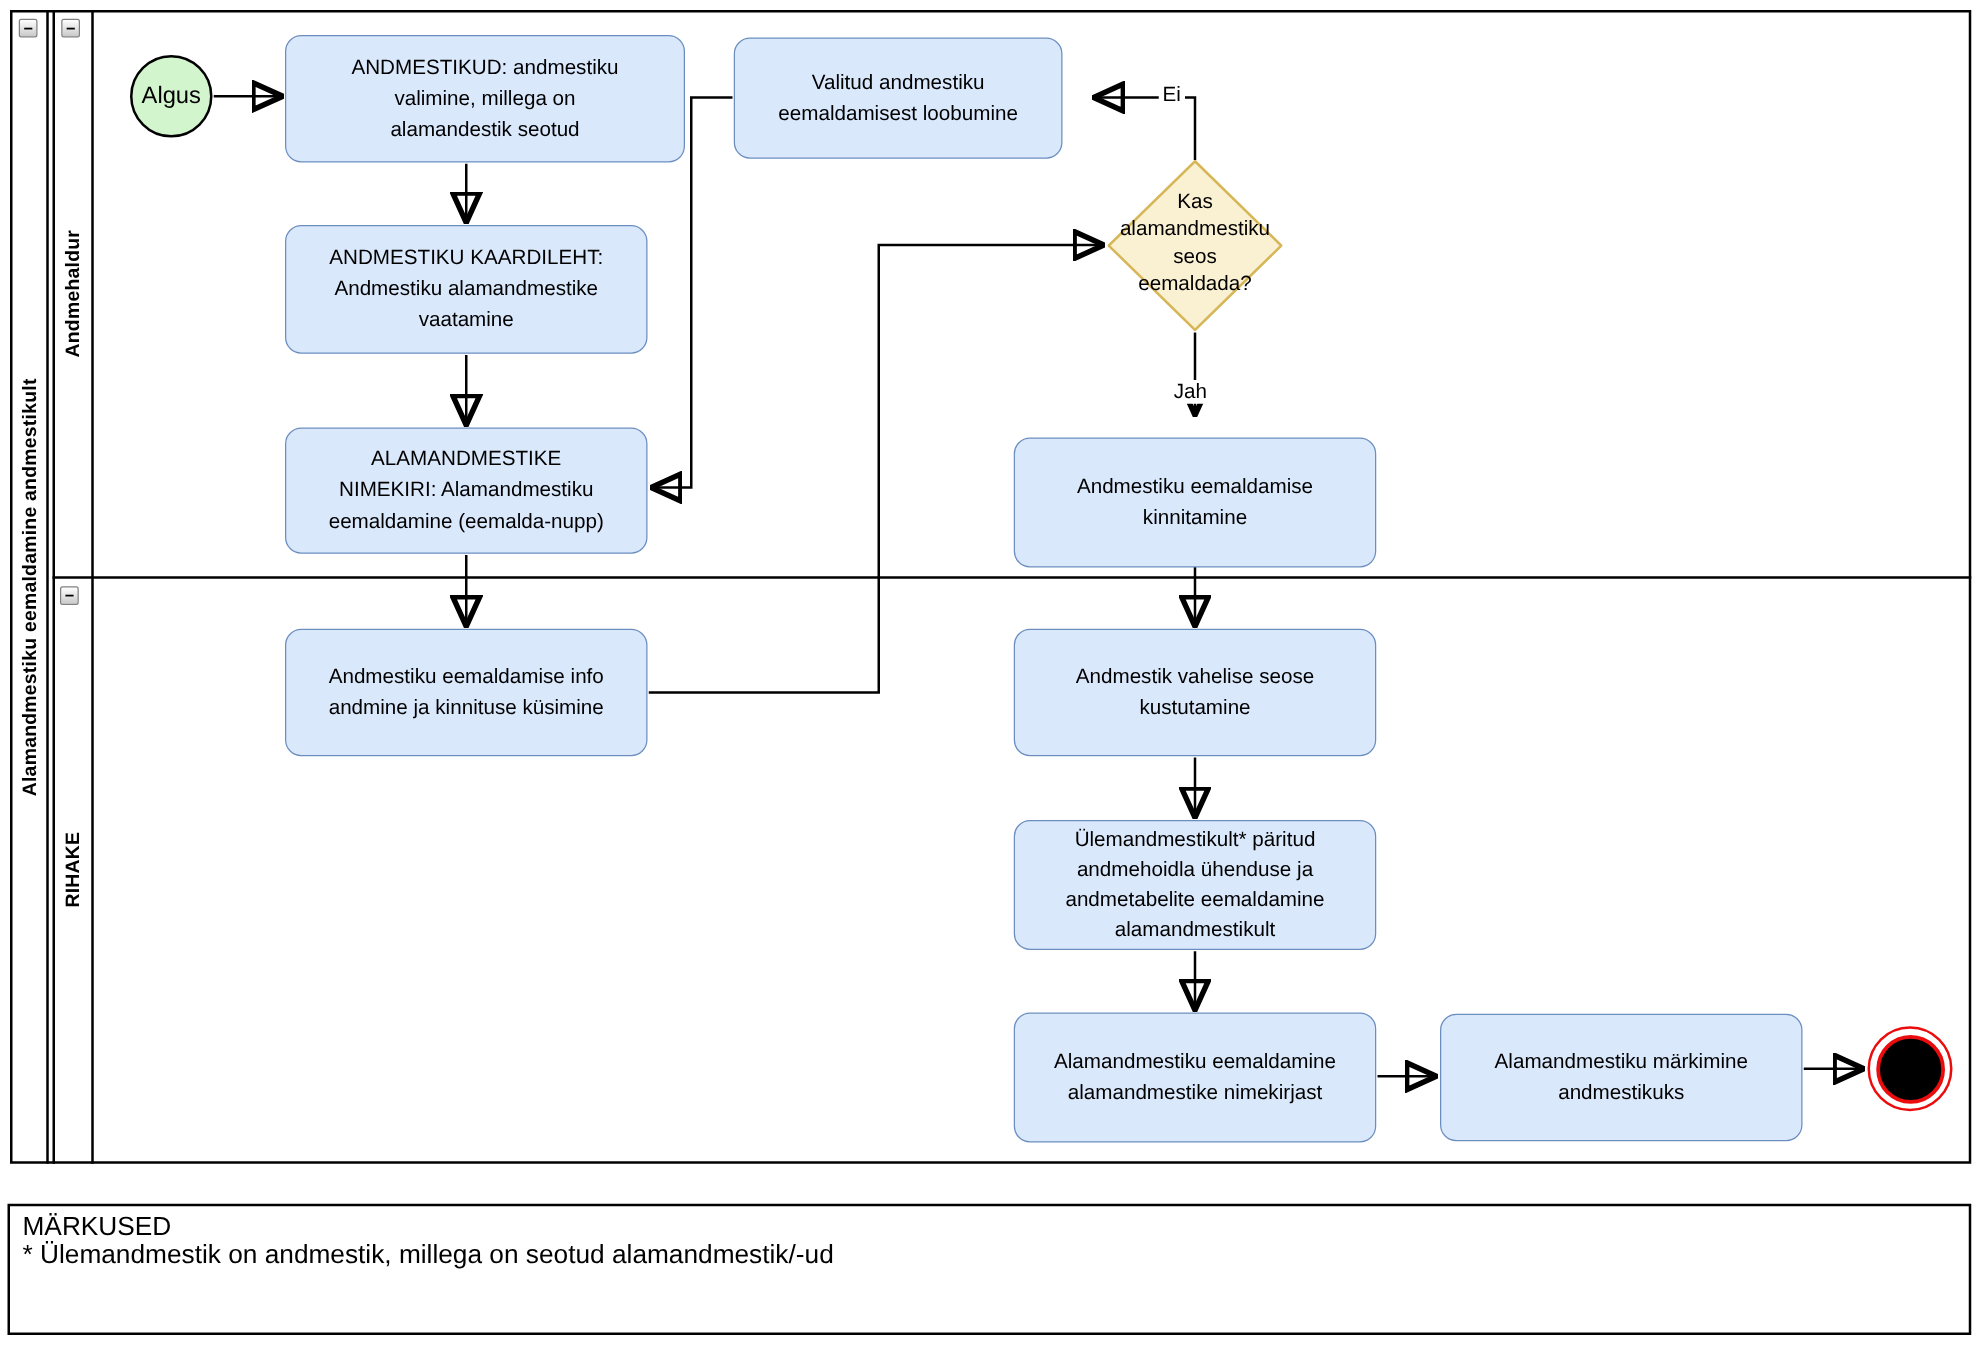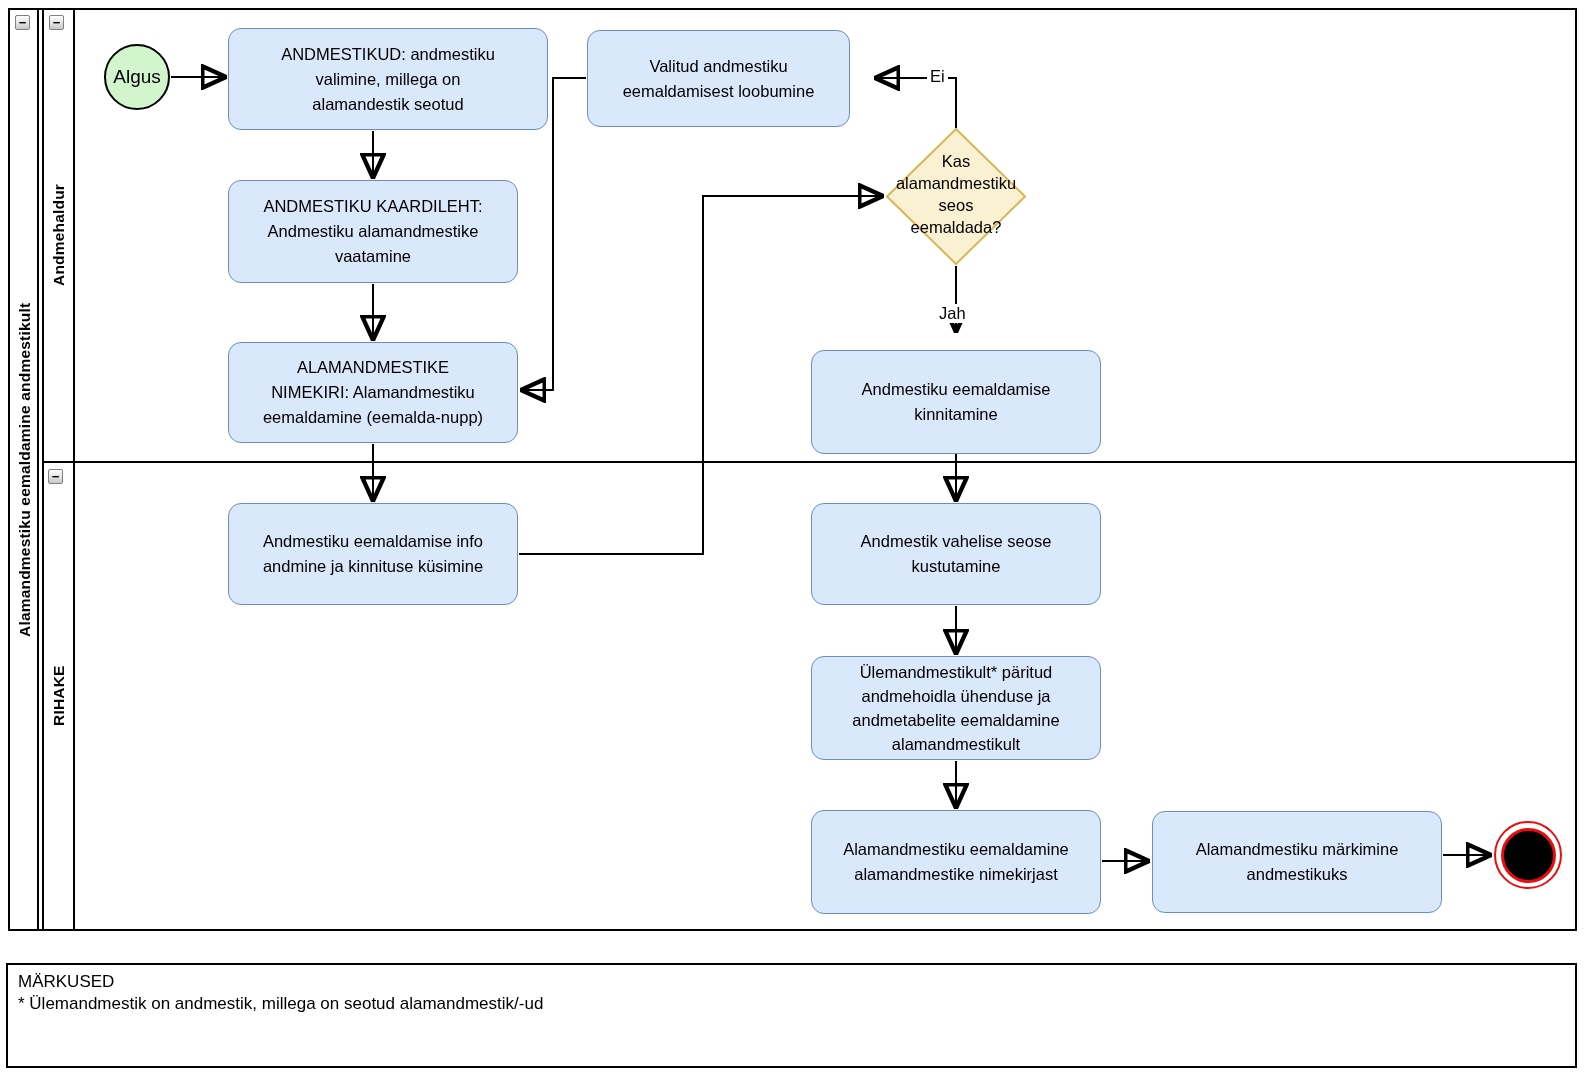--- a/index.html
+++ b/index.html
@@ -61,21 +61,21 @@
   .edge-label { position:absolute; background:#fff; font-size:16.5px; padding:0 3px; text-align:center; }
   .lbl-ei  { left:927px; top:67px; }
   .lbl-jah { left:936px; top:304px; }
 
   
   #wires { position:absolute; left:0; top:0; width:1584px; height:1076px; pointer-events:none; }
   #wires path, #wires polyline { fill:none; stroke:#000; stroke-width:2; }
 
   
   .notes-box { position:absolute; left:6px; top:963px; width:1571px; height:105px;
-               border:2px solid #000; background:#fff; padding:6px 10px; font-size:17px; line-height:22px; }
+               border:2px solid #000; background:#fff; padding:6px 10px; font-size:21px; line-height:22px; }
 </style>
 </head>
 <body>
 
 <div id="canvas">
 
   <div class="pool-frame"></div>
   <div class="pool-title-strip"></div>
   <div class="lanes-left-border"></div>
   <div class="lane-label-strip-border"></div>

